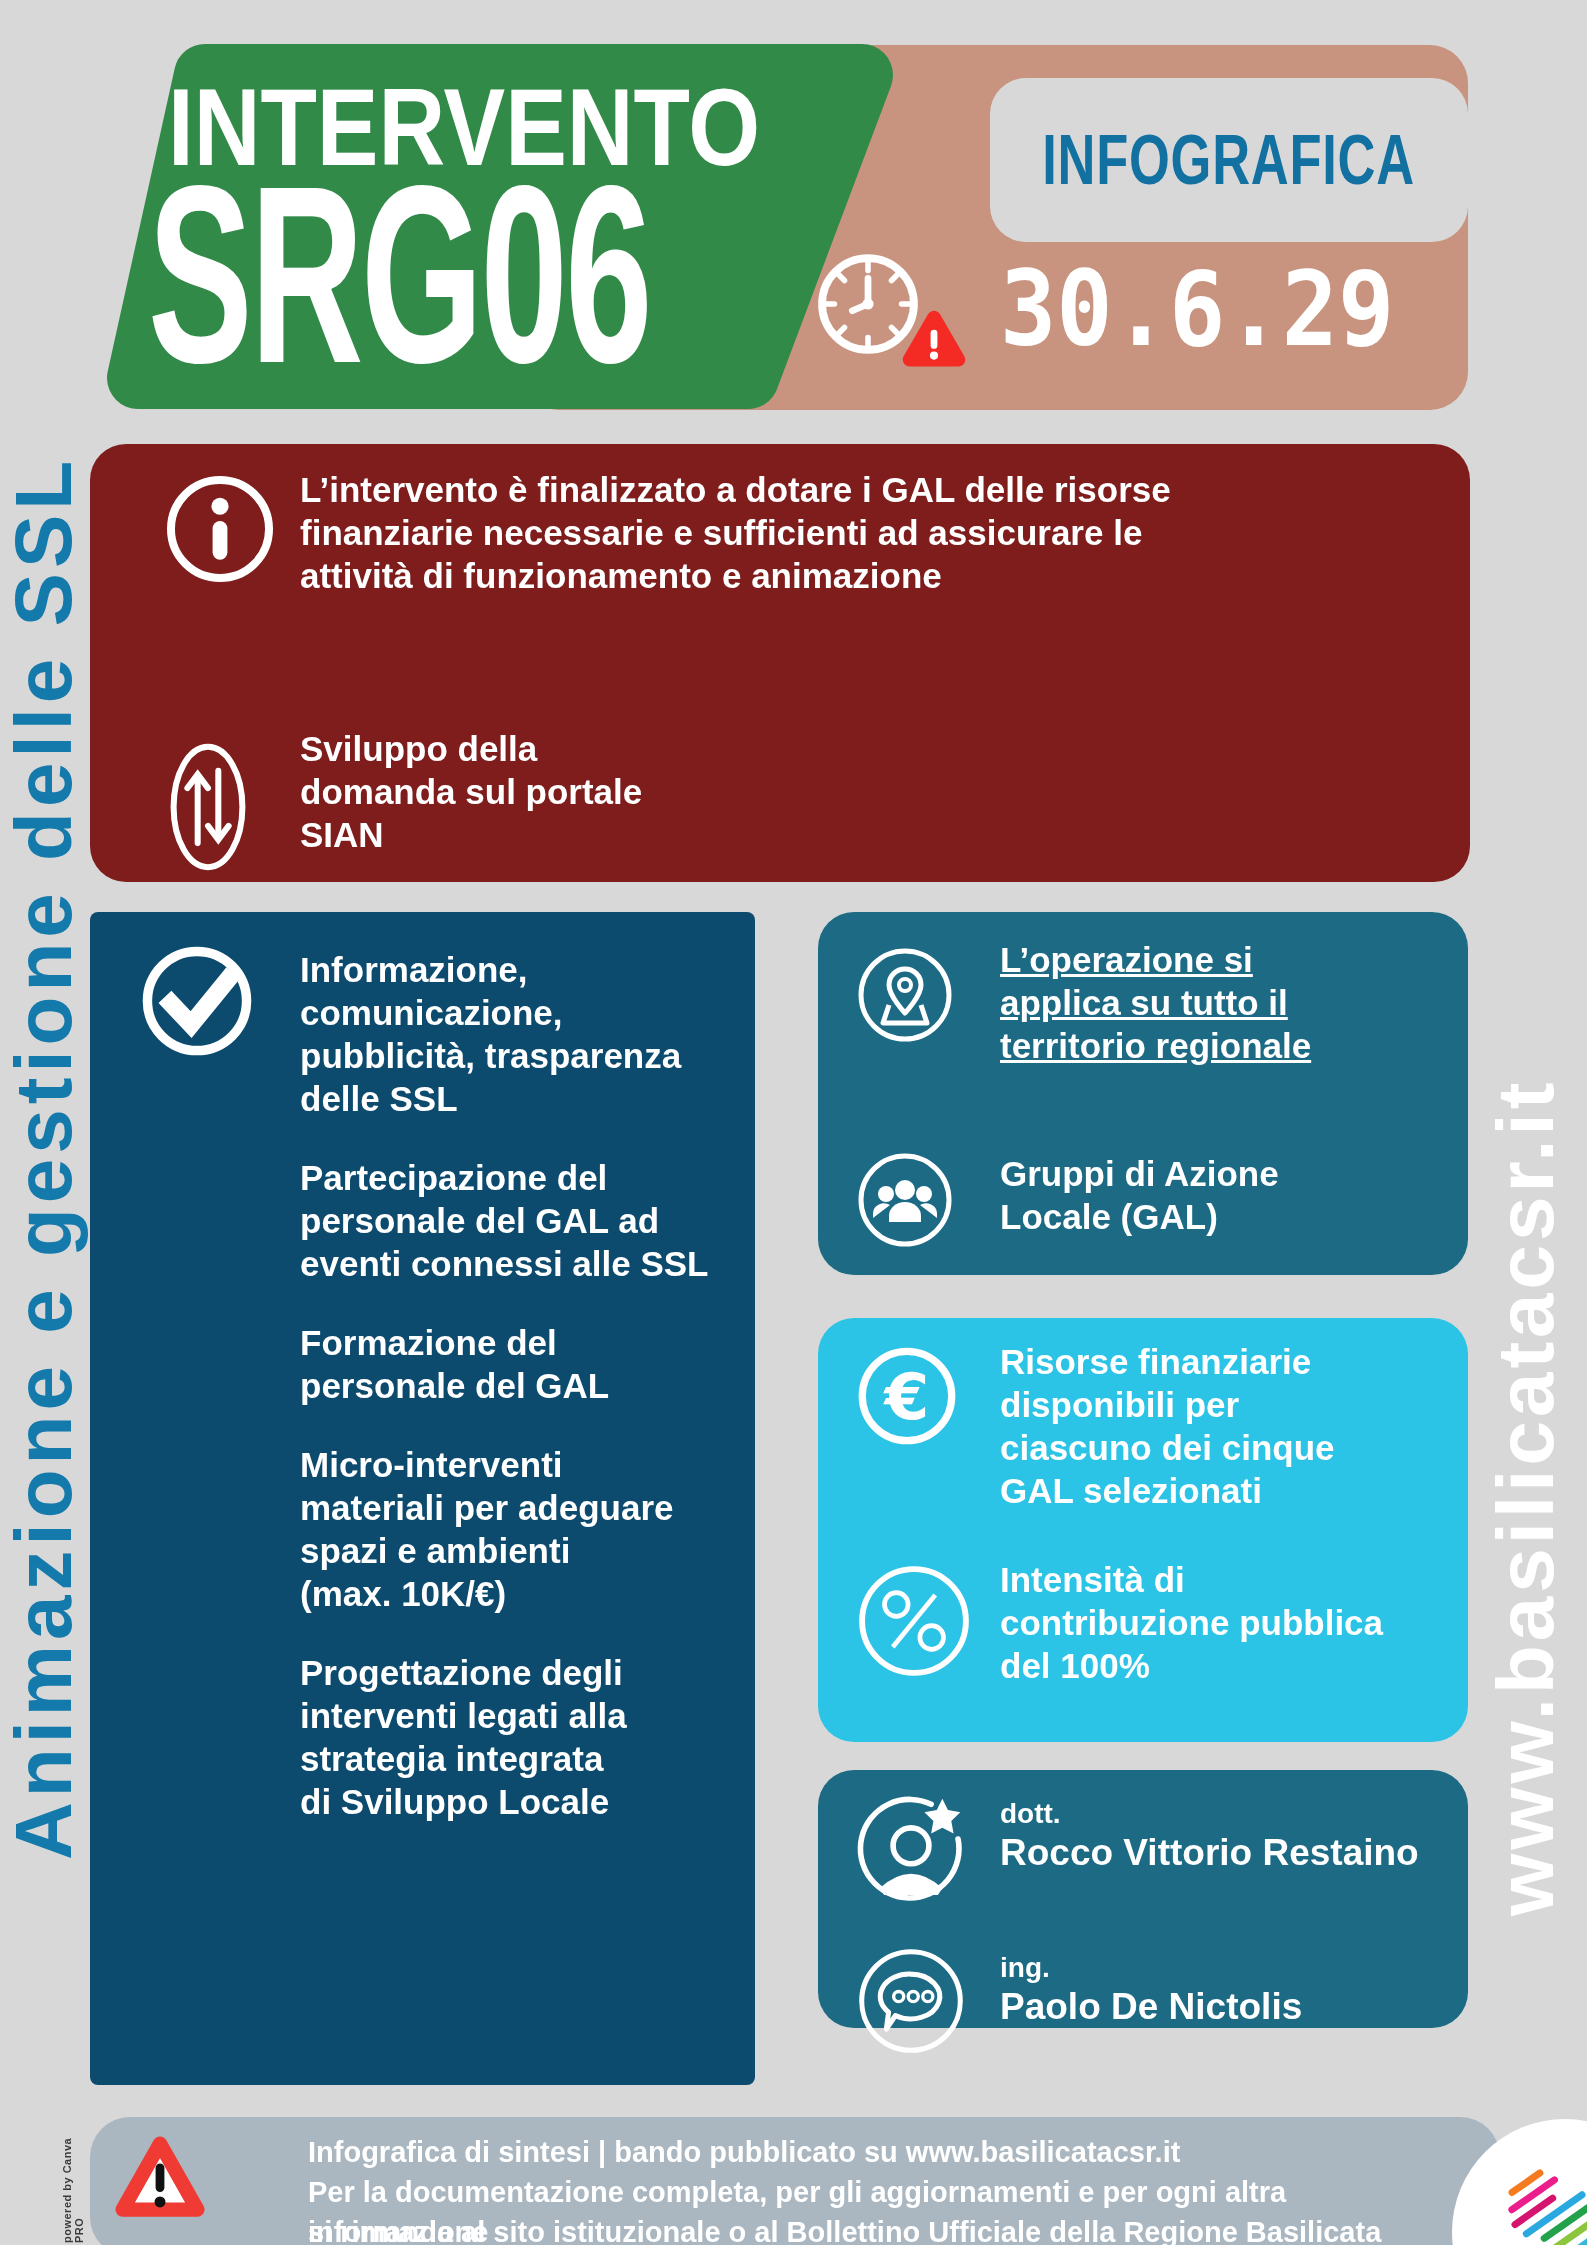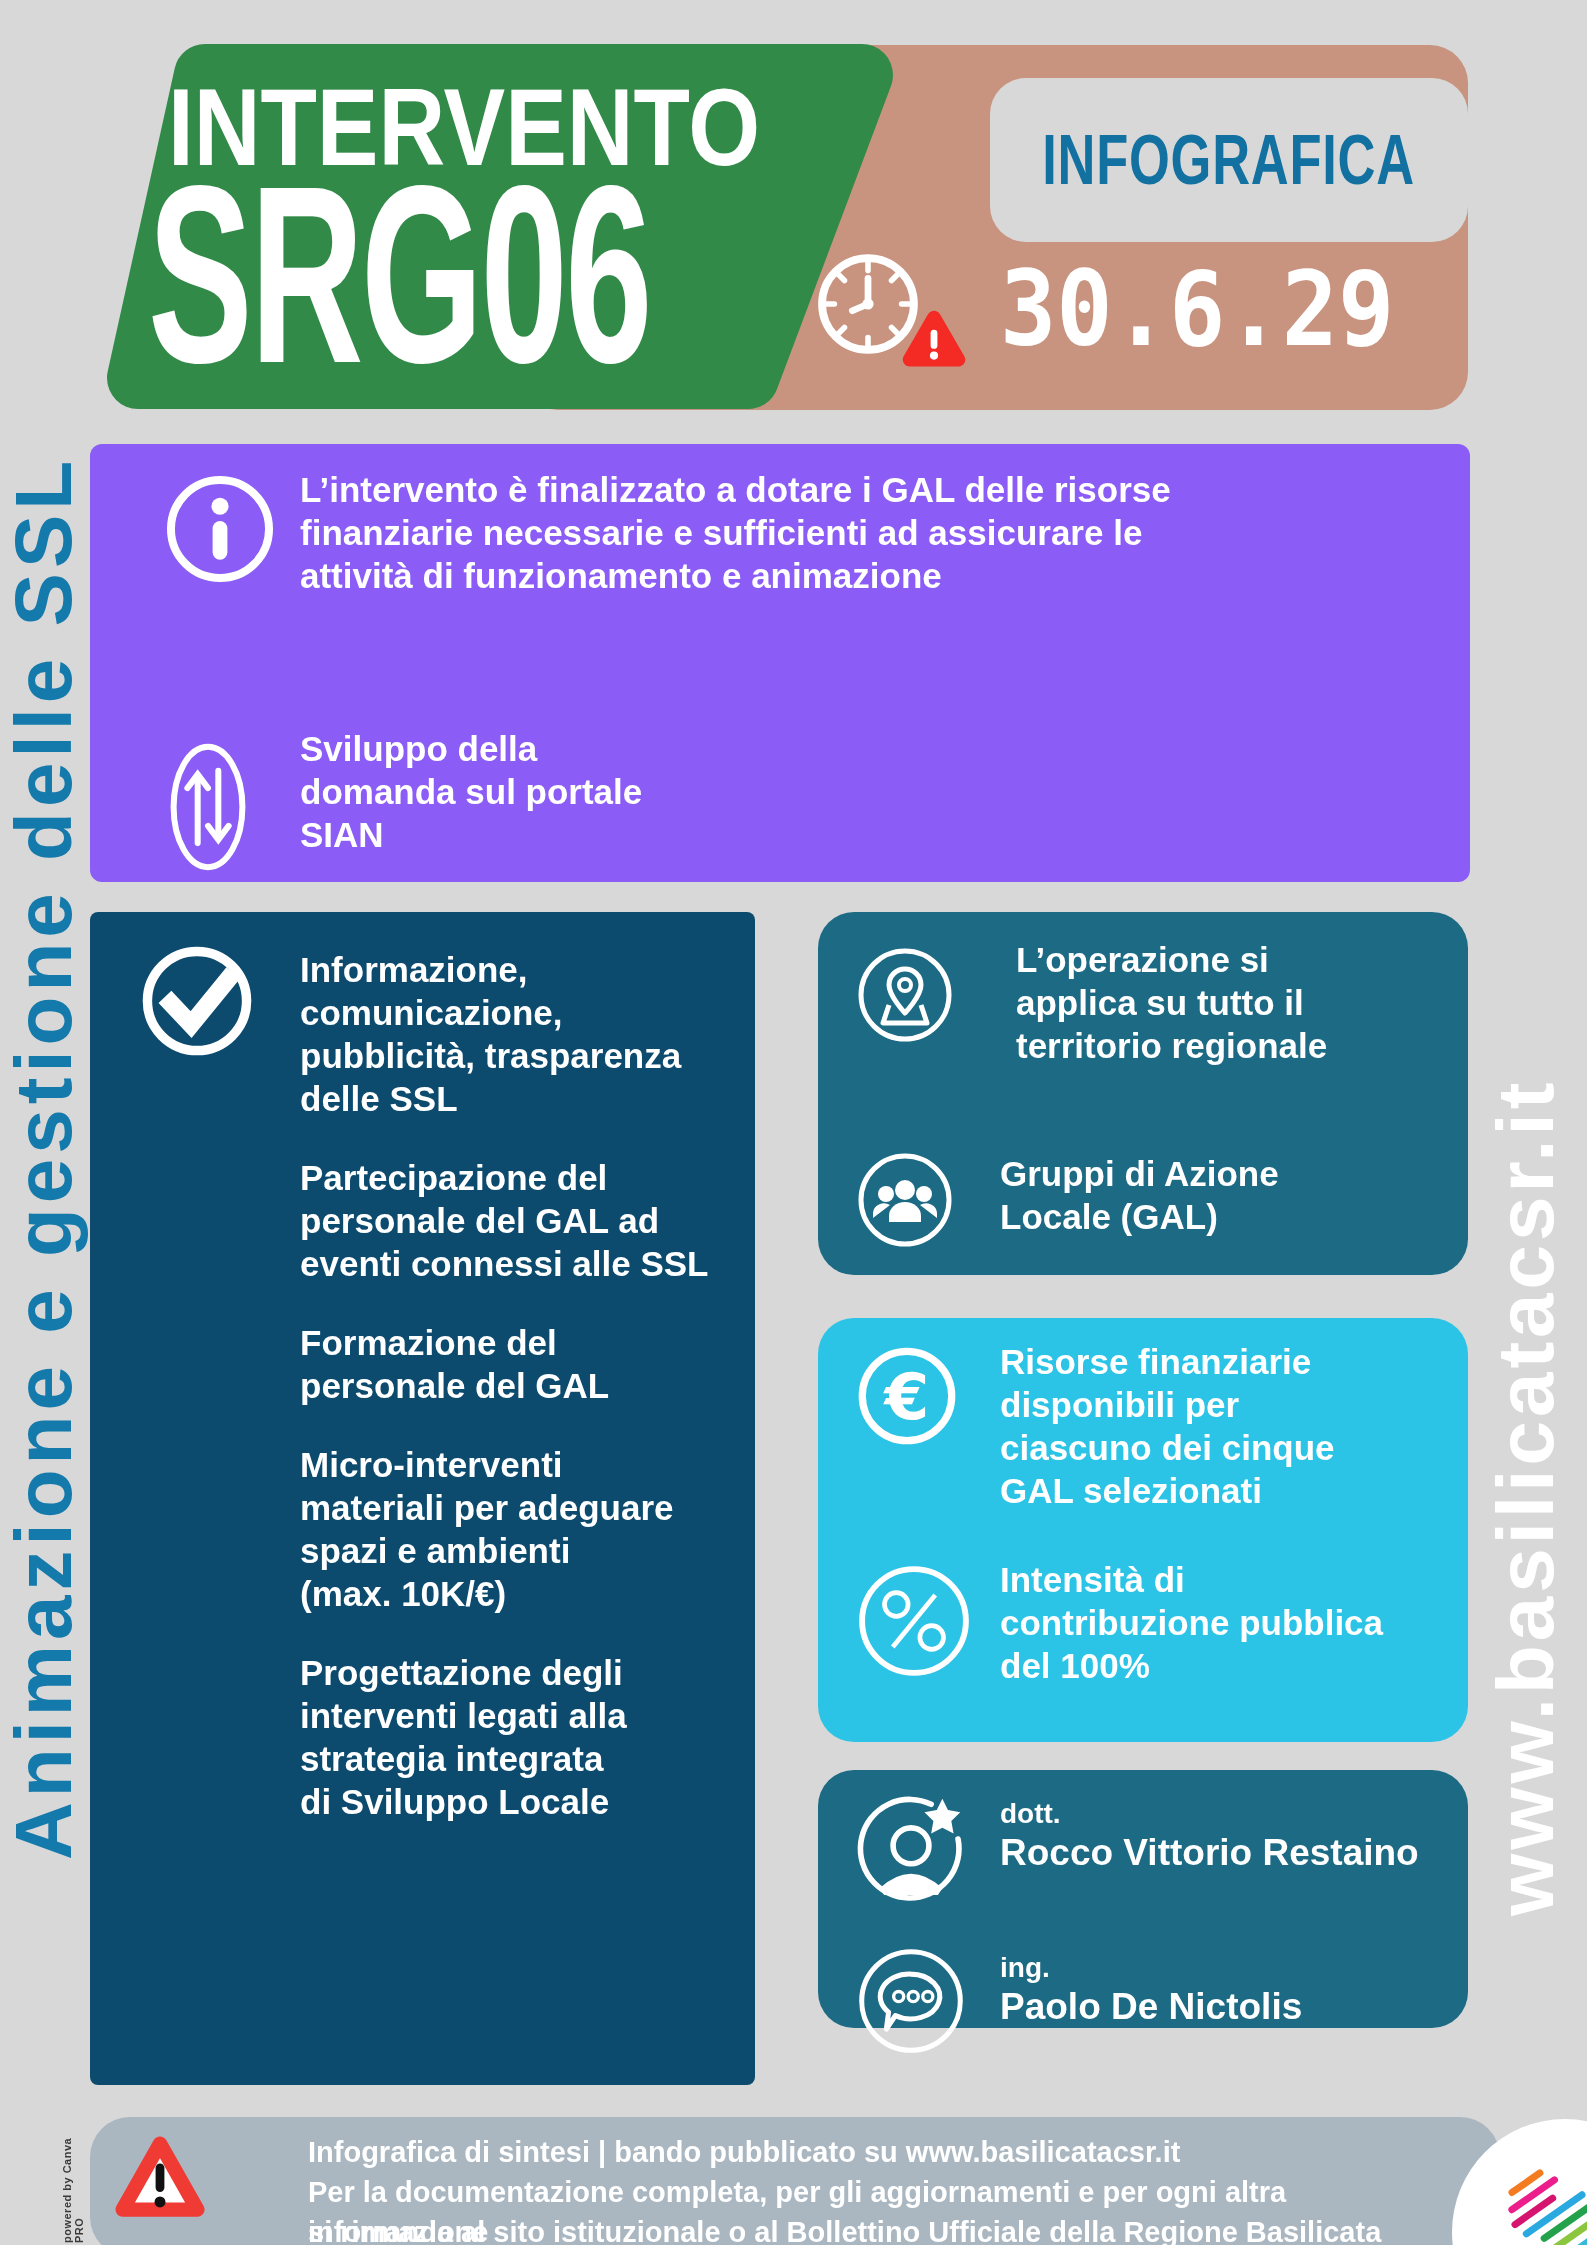--- a/index.html
+++ b/index.html
@@ -66,21 +66,21 @@
               transform:scaleX(0.84);transform-origin:left top;">INTERVENTO</div>
   <div class="abs" style="left:148px;top:148px;color:#ffffff;font-weight:bold;font-size:253px;line-height:1;
               transform:scaleX(0.62);transform-origin:left top;letter-spacing:-4px;">SRG06</div>
 
   <div class="abs vtext" style="left:-4px;top:305px;width:96px;height:1705px;color:#147aab;font-weight:bold;
               font-size:80px;letter-spacing:5px;">Animazione e gestione delle SSL</div>
 
   <div class="abs vtext" style="left:1474px;top:980px;width:104px;height:1035px;color:#ffffff;font-weight:bold;
               font-size:80px;letter-spacing:4px;">www.basilicatacsr.it</div>
 
-  <div class="box" style="left:90px;top:444px;width:1380px;height:438px;background:#8b5cf6;border-radius:12px;">
+  <div class="box" style="left:90px;top:444px;width:1380px;height:438px;background:#7f1d1d;">
     <span class="icon-wrap" style="left:73px;top:28px;width:114px;height:114px;">
       <svg viewBox="0 0 100 100">
         <circle cx="50" cy="50" r="43" fill="none" stroke="#ffffff" stroke-width="7"></circle>
         <circle cx="50" cy="30" r="7.5" fill="#ffffff"></circle>
         <rect x="43.5" y="43" width="13" height="34" rx="6.5" fill="#ffffff"></rect>
       </svg>
     </span>
     <div class="abs body-txt pre" style="left:210px;top:24px;width:1100px;">L’intervento è finalizzato a dotare i GAL delle risorse
 finanziarie necessarie e sufficienti ad assicurare le
 attività di funzionamento e animazione</div>
@@ -129,21 +129,21 @@
 
   <div class="box" style="left:818px;top:912px;width:650px;height:363px;background:#1d6a84;">
     <span class="icon-wrap" style="left:37px;top:33px;width:100px;height:100px;">
       <svg viewBox="0 0 100 100">
         <circle cx="50" cy="50" r="44" fill="none" stroke="#ffffff" stroke-width="5"></circle>
         <path d="M50 24 c-9 0 -16 7 -16 16 c0 11 16 28 16 28 c0 0 16 -17 16 -28 c0 -9 -7 -16 -16 -16 Z" fill="none" stroke="#ffffff" stroke-width="5" stroke-linejoin="round"></path>
         <circle cx="50" cy="40" r="6" fill="none" stroke="#ffffff" stroke-width="4"></circle>
         <polyline points="34,60 28,78 72,78 66,60" fill="none" stroke="#ffffff" stroke-width="5" stroke-linejoin="round"></polyline>
       </svg>
     </span>
-    <div class="abs body-txt pre" style="left:198px;top:26px;width:440px;">L’operazione si
+    <div class="abs body-txt pre" style="left:182px;top:26px;width:440px;text-decoration:underline;">L’operazione si
 applica su tutto il
 territorio regionale</div>
     <span class="icon-wrap" style="left:37px;top:238px;width:100px;height:100px;">
       <svg viewBox="0 0 100 100">
         <circle cx="50" cy="50" r="44" fill="none" stroke="#ffffff" stroke-width="5"></circle>
         <circle cx="50" cy="40" r="10" fill="#ffffff"></circle>
         <circle cx="31" cy="44" r="8" fill="#ffffff"></circle>
         <circle cx="69" cy="44" r="8" fill="#ffffff"></circle>
         <path d="M34 72 v-6 a16 14 0 0 1 32 0 v6 Z" fill="#ffffff"></path>
         <path d="M18 68 v-5 a11 10 0 0 1 17 -8" fill="#ffffff"></path>

